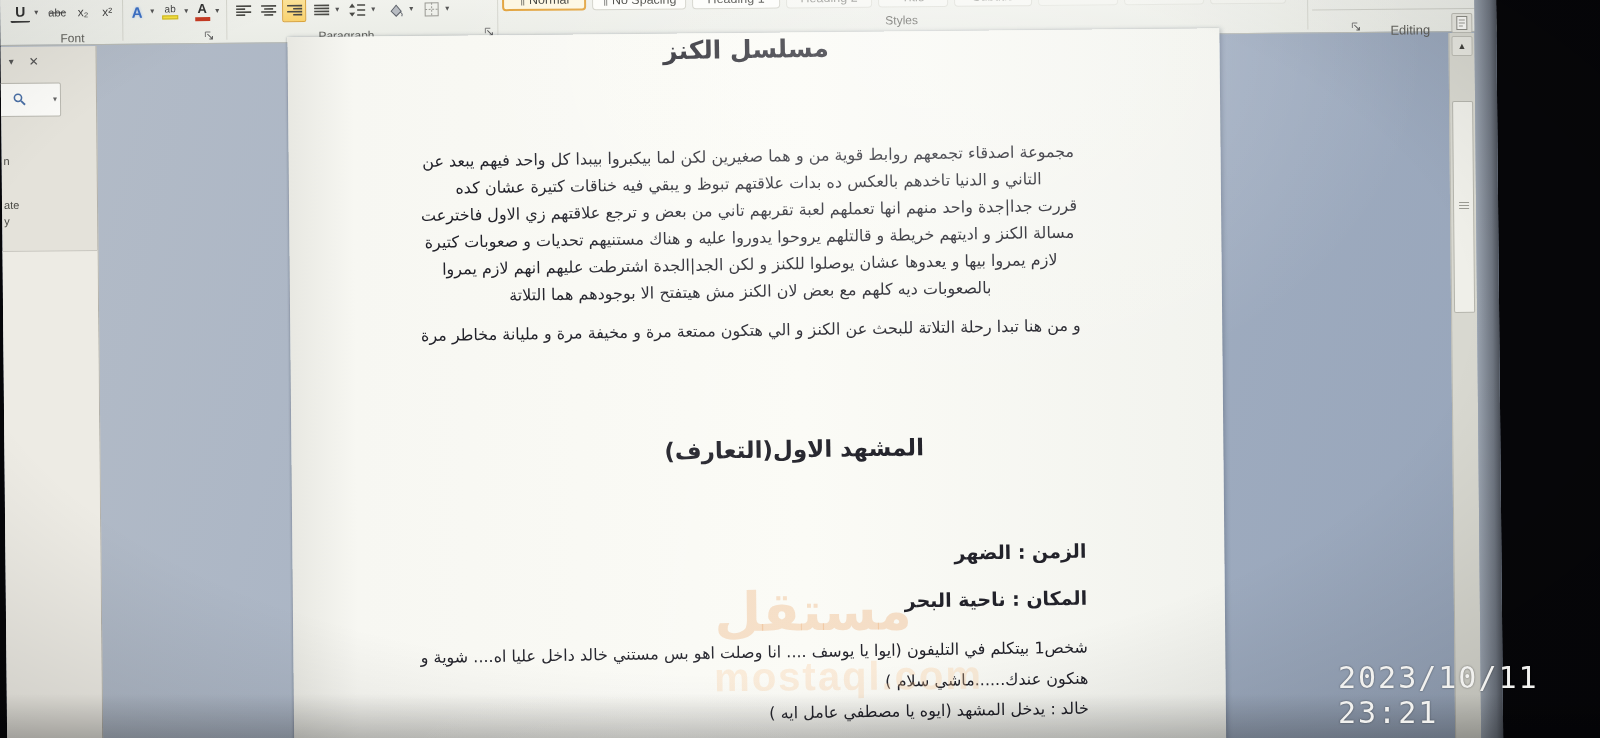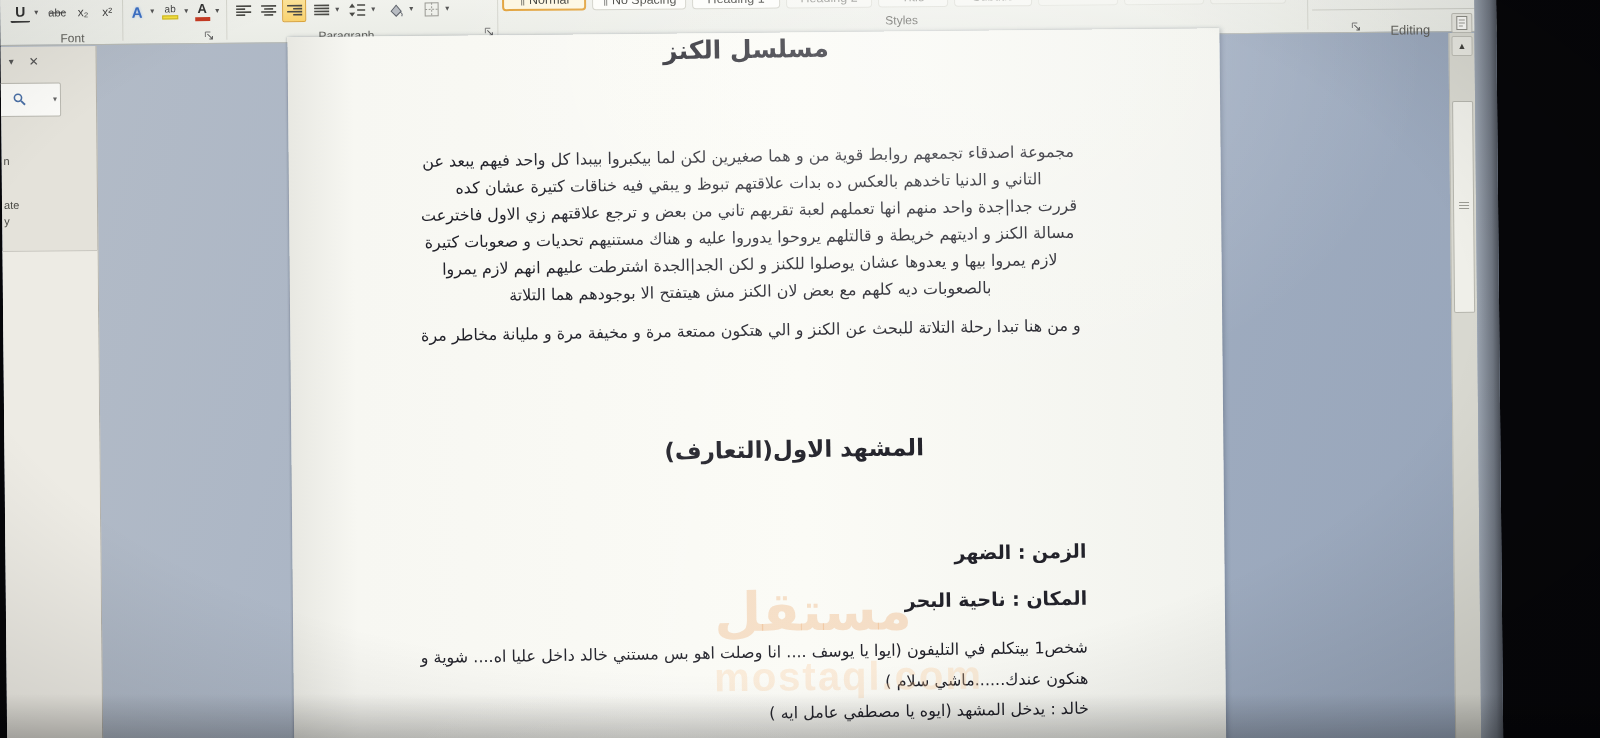--- a/index.html
+++ b/index.html
@@ -273,13 +273,14 @@
         <span style="font-size:9px;color:#44443f;">▲</span>
       </div>
       <div class="sc-thumb">
         <div class="grip"></div>
       </div>
     </div>
     <div class="bezel"></div>
   </div>
 
   <div class="photo-overlay"></div>
+  <div class="cam-time">2023/10/11 23:21</div>
 </div>
 
 </body></html>

